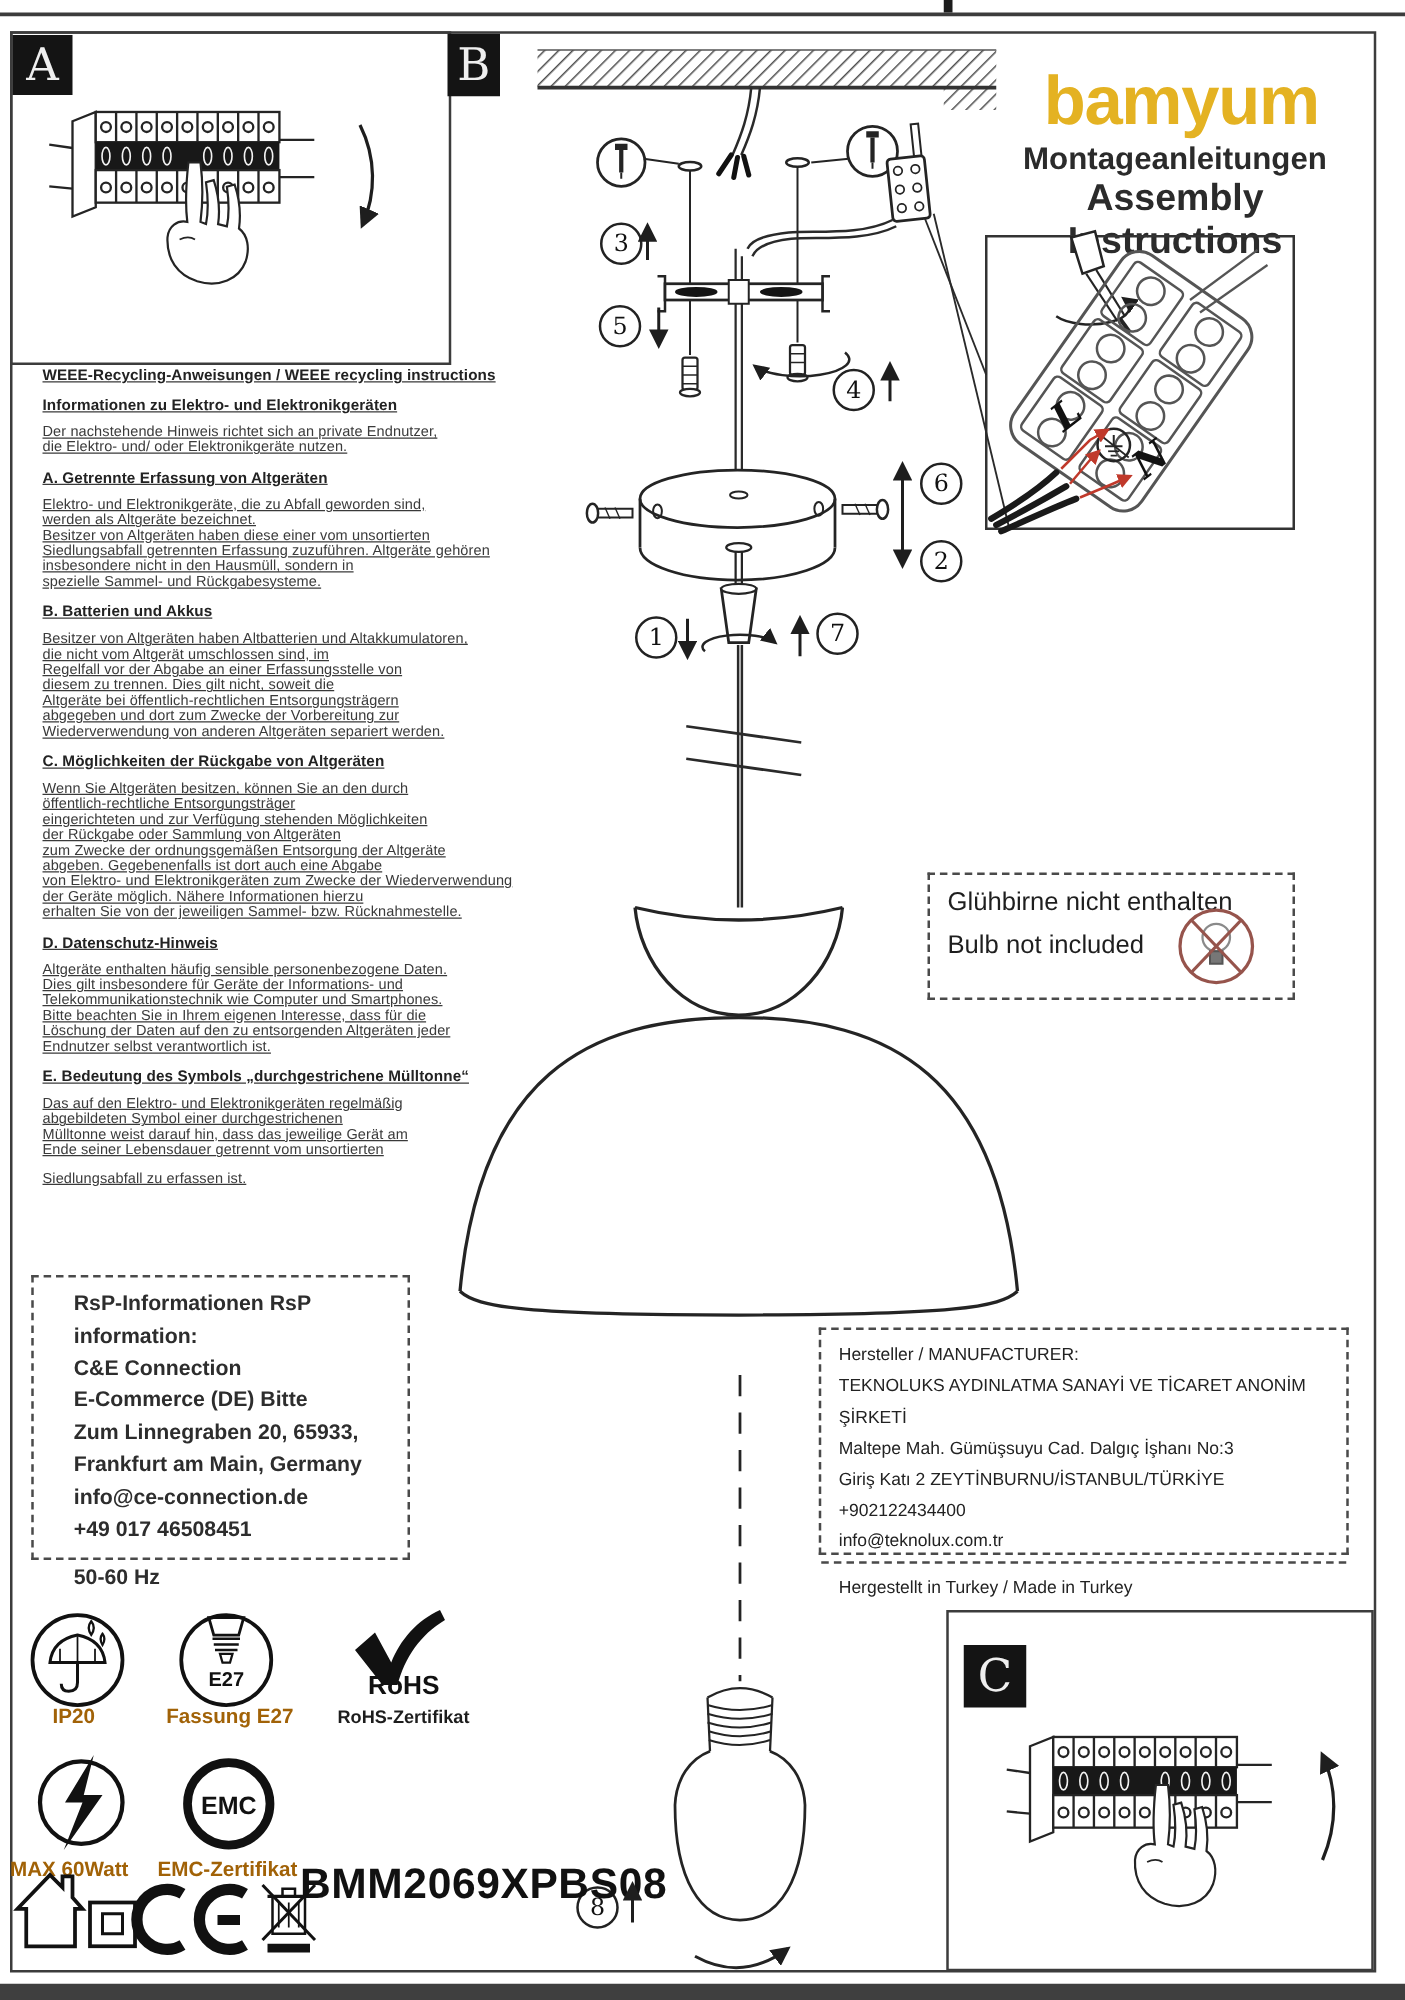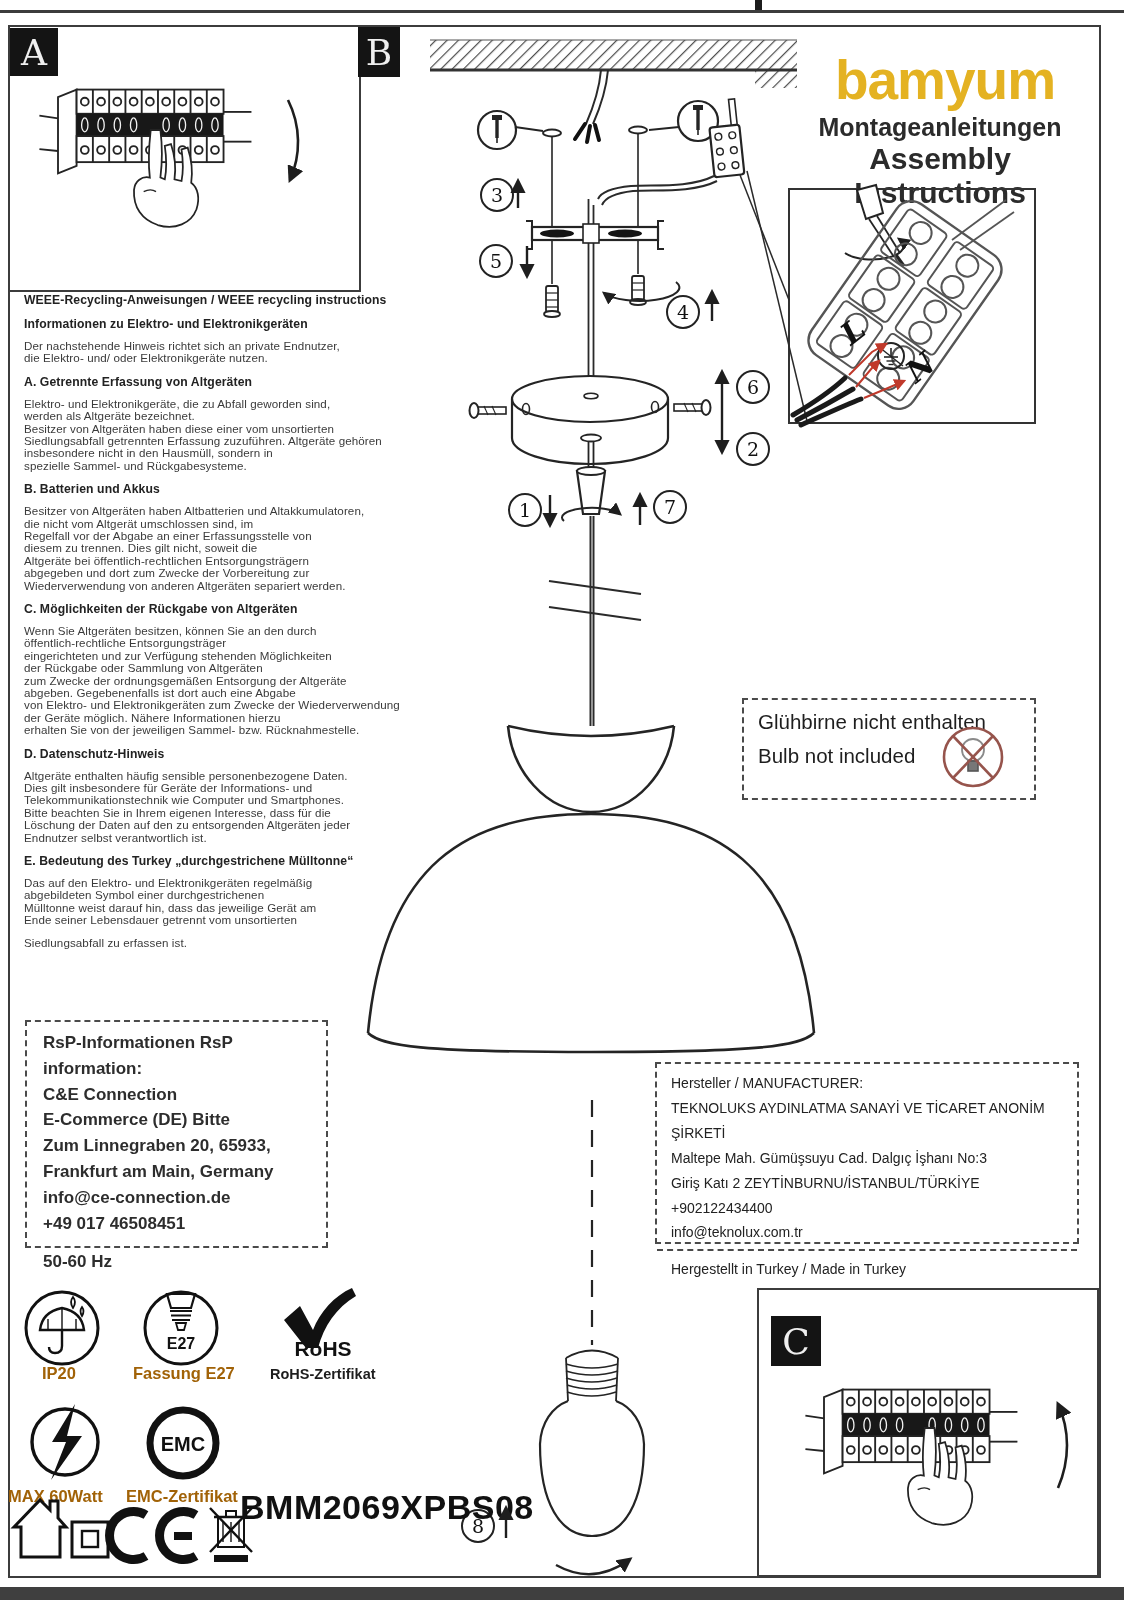--- a/index.html
+++ b/index.html
@@ -10,21 +10,21 @@
   .seclabel{background:#141414;color:#efefef;font-family:"DejaVu Serif",serif;
             font-weight:400;display:flex;align-items:center;justify-content:center;
             font-size:36px;}
   .stepbadge{width:30px;height:30px;border:2px solid #222;border-radius:50%;
              display:flex;align-items:center;justify-content:center;
              font-family:"DejaVu Serif",serif;font-size:19px;color:#111;background:#fff;}
   .dashbox{border:2.5px dashed #4a4a4a;background:#fff;}
   .weee{width:414px;font-size:11.6px;line-height:1.07;color:#3a3a3a;letter-spacing:.1px;}
   .weee h3{font-size:12.2px;margin:11px 0 9px 0;color:#222;}
   .weee p{margin:0 0 10px 0;white-space:pre-line;}
-  .rsp-line{font-weight:700;font-size:17px;line-height:1.52;color:#2d2d2d;}
+  .rsp-line{font-weight:700;font-size:17px;line-height:1.52;color:#2d2d2d;margin-left:16px;}
   .man-line{font-weight:400;font-size:14px;line-height:1.78;color:#222;}
   .iconlabel{font-weight:700;font-size:16.5px;color:#a16207;white-space:nowrap;}
   .small-iconlabel{font-weight:700;font-size:14.5px;color:#1d1d1d;white-space:nowrap;}
   svg{display:block;}
   #lineart{position:absolute;left:0;top:0;pointer-events:none;}
 </style>
 </head>
 <body>
 
 <div id="page">
@@ -44,21 +44,21 @@
 
   <div class="abs frame" style="left:757px;top:1288px;width:338px;height:285px;"></div>
   <div class="abs seclabel" style="left:771px;top:1316px;width:50px;height:50px;">
       <span>C</span>
     </div>
 
   <div class="abs" style="left:790px;top:113px;width:300px;text-align:center;font-size:25px;font-weight:700;color:#2b2b2b;"><span>Montageanleitungen</span></div>
   <div class="abs" style="left:800px;top:48px;width:290px;text-align:center;font-size:55px;font-weight:bold;letter-spacing:-1px;color:#e4b222;"><span>bamyum</span></div>
   <div class="abs" style="left:790px;top:142px;width:300px;text-align:center;font-size:30px;font-weight:700;color:#2b2b2b;"><span>Assembly Instructions</span></div>
 
-  <div class="abs weee" style="left:24px;top:294px;">
+  <div class="abs weee" style="left:34px;top:294px;text-decoration:underline;">
     <h3 style="margin-top:0;">WEEE-Recycling-Anweisungen / WEEE recycling instructions</h3>
     <h3>Informationen zu Elektro- und Elektronikgeräten</h3>
     <p>Der nachstehende Hinweis richtet sich an private Endnutzer,
  die Elektro- und/ oder Elektronikgeräte nutzen.</p>
     <h3>A. Getrennte Erfassung von Altgeräten</h3>
     <p>Elektro- und Elektronikgeräte, die zu Abfall geworden sind,
  werden als Altgeräte bezeichnet.
 Besitzer von Altgeräten haben diese einer vom unsortierten
 Siedlungsabfall getrennten Erfassung zuzuführen. Altgeräte gehören
 insbesondere nicht in den Hausmüll, sondern in
@@ -81,21 +81,21 @@
  von Elektro- und Elektronikgeräten zum Zwecke der Wiederverwendung
 der Geräte möglich. Nähere Informationen hierzu
 erhalten Sie von der jeweiligen Sammel- bzw. Rücknahmestelle.</p>
     <h3>D. Datenschutz-Hinweis</h3>
     <p>Altgeräte enthalten häufig sensible personenbezogene Daten.
 Dies gilt insbesondere für Geräte der Informations- und
 Telekommunikationstechnik wie Computer und Smartphones.
  Bitte beachten Sie in Ihrem eigenen Interesse, dass für die
 Löschung der Daten auf den zu entsorgenden Altgeräten jeder
 Endnutzer selbst verantwortlich ist.</p>
-    <h3>E. Bedeutung des Turkey „durchgestrichene Mülltonne“</h3>
+    <h3>E. Bedeutung des Symbols „durchgestrichene Mülltonne“</h3>
     <p>Das auf den Elektro- und Elektronikgeräten regelmäßig
  abgebildeten Symbol einer durchgestrichenen
 Mülltonne weist darauf hin, dass das jeweilige Gerät am
 Ende seiner Lebensdauer getrennt vom unsortierten</p>
     <p>Siedlungsabfall zu erfassen ist.</p>
   </div>
 
   <div class="abs" style="left:788px;top:188px;width:244px;height:232px;border:2.2px solid #333;"></div>
 
   <div class="abs dashbox" style="left:742px;top:698px;width:290px;height:98px;">

